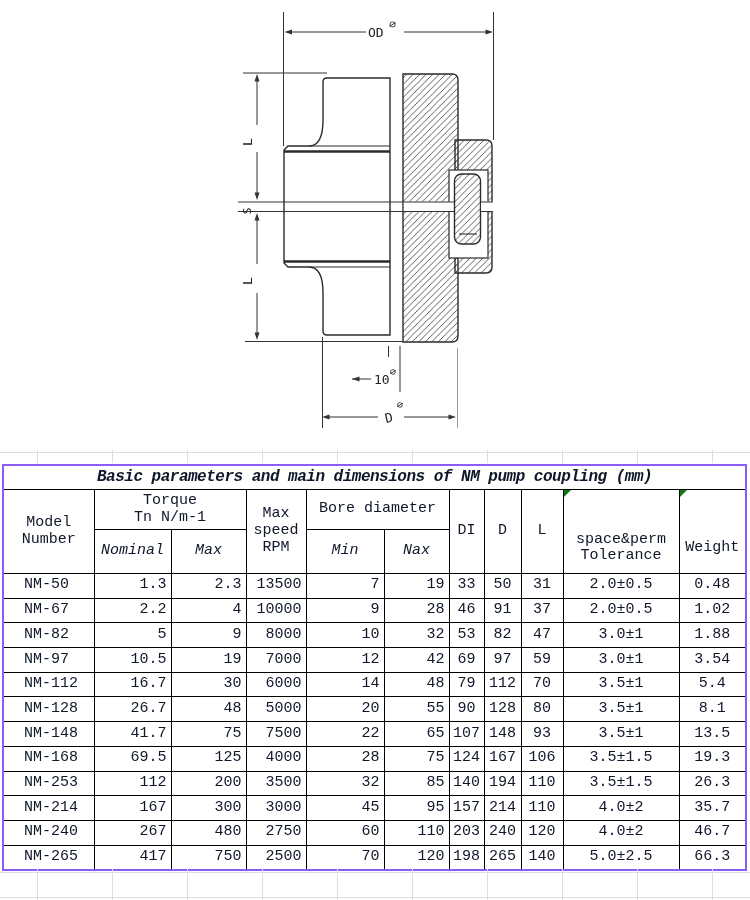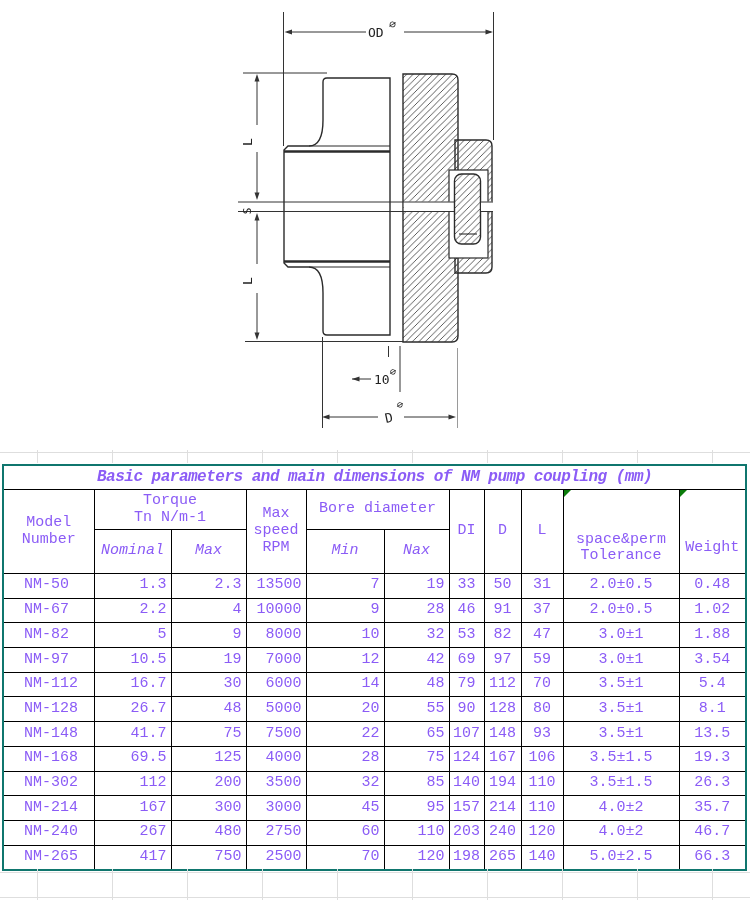--- a/index.html
+++ b/index.html
@@ -1,28 +1,28 @@
 <!DOCTYPE html>
 <html><head>
 <meta charset="utf-8">
 <style>
   html,body{margin:0;padding:0;background:#fff;}
   #canvas{position:relative;width:750px;height:900px;background:#fff;overflow:hidden;
-          font-family:"Liberation Mono","DejaVu Sans Mono",monospace;color:#8b5cf6;}
+          font-family:"Liberation Mono","DejaVu Sans Mono",monospace;color:#0f172a;}
   
   .grid{position:absolute;background:#dedede;}
   
   #drawing{position:absolute;left:0;top:0;}
   
   #tblwrap{position:absolute;left:2px;top:464px;}
   table{border-collapse:collapse;table-layout:fixed;width:743px;height:404px;
         font-family:"Liberation Mono","DejaVu Sans Mono",monospace;}
   th,td{border:1px solid #000;padding:0;font-weight:normal;overflow:hidden;
         font-size:15px;line-height:1.12;}
-  table{border:2px solid #0f766e;}
+  table{border:2px solid #8b5cf6;}
   #title-cell{font-size:16px;font-weight:bold;font-style:italic;text-align:center;
               letter-spacing:-0.5px;height:23px;}
   thead .h{text-align:center;vertical-align:middle;white-space:pre-line;}
   tr.hA{height:40px;} tr.hB{height:44px;font-style:italic;}
   tbody tr{height:24.7px;}
   tbody td{vertical-align:middle;}
   tbody td:nth-child(1){text-align:left;padding-left:20px;}
   tbody td:nth-child(2),tbody td:nth-child(3),tbody td:nth-child(4),
   tbody td:nth-child(5),tbody td:nth-child(6){text-align:right;padding-right:4px;}
   tbody td:nth-child(7),tbody td:nth-child(8),tbody td:nth-child(9),
@@ -278,21 +278,21 @@
             <td>4000</td>
             <td>28</td>
             <td>75</td>
             <td>124</td>
             <td>167</td>
             <td>106</td>
             <td>3.5±1.5</td>
             <td>19.3</td>
           </tr>
           <tr>
-            <td>NM-302</td>
+            <td>NM-253</td>
             <td>112</td>
             <td>200</td>
             <td>3500</td>
             <td>32</td>
             <td>85</td>
             <td>140</td>
             <td>194</td>
             <td>110</td>
             <td>3.5±1.5</td>
             <td>26.3</td>

